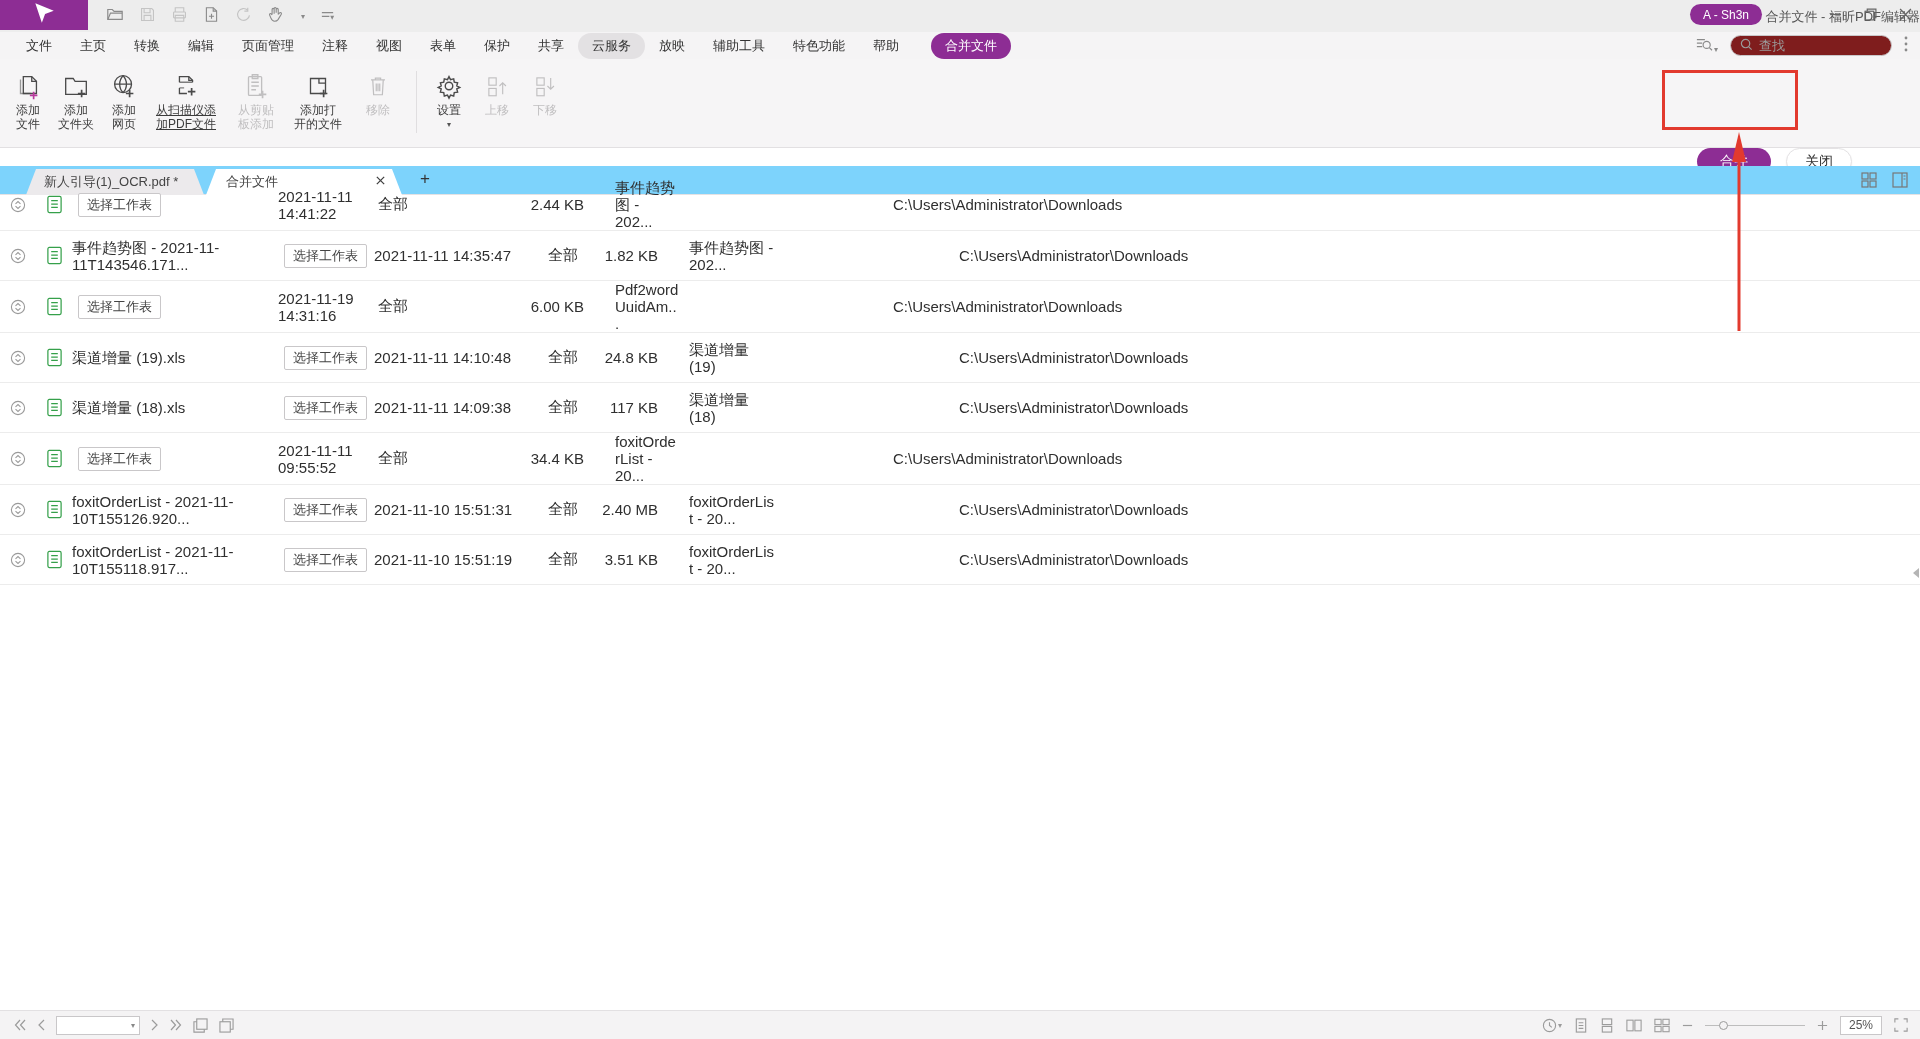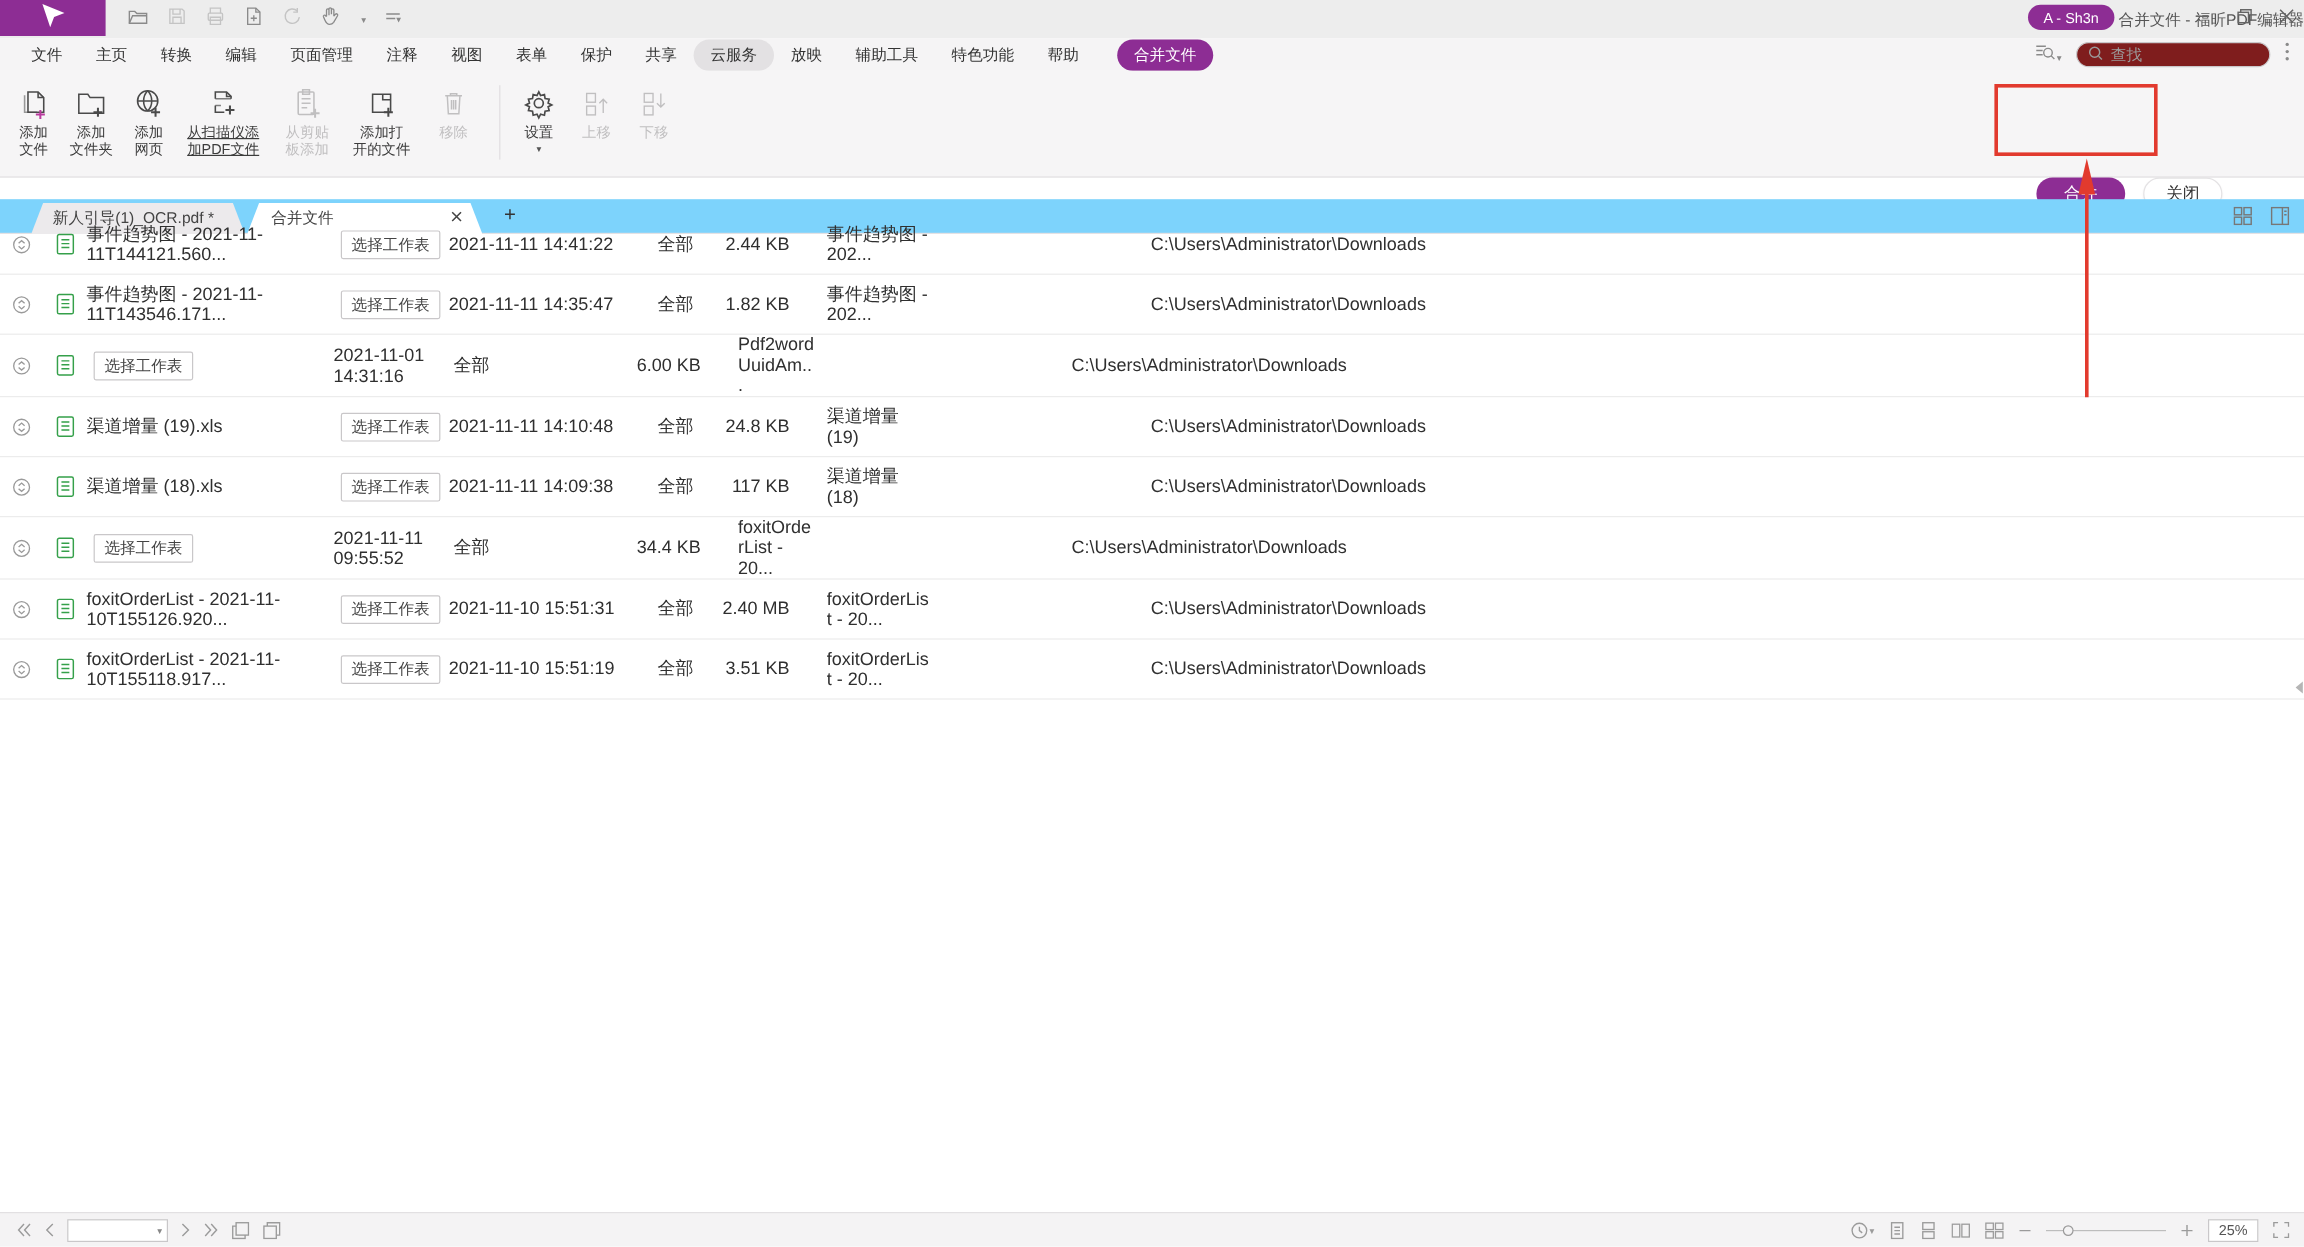--- a/index.html
+++ b/index.html
@@ -341,21 +341,20 @@
           <circle cx="8" cy="8" r="6.6"></circle>
           <path d="M5.5 6.8 L8 4.6 L10.5 6.8 M5.5 9.2 L8 11.4 L10.5 9.2"></path>
         </svg>
       </span>
     <span class="cell-ficon">
         <svg width="17" height="19" viewBox="0 0 18 20" fill="none" stroke="#35a04a" stroke-width="1.3">
           <rect x="2" y="1.5" width="14" height="17" rx="1.5"></rect>
           <path d="M5.5 6 h7 M5.5 9.5 h7 M5.5 13 h7"></path>
         </svg>
       </span>
-    <span class="cell-name">事件趋势图 - 2021-11-11T144121.560...</span>
     <span class="cell-op"><button class="sel-btn">选择工作表</button></span>
     <span class="cell-time">2021-11-11 14:41:22</span>
     <span class="cell-range">全部</span>
     <span class="cell-size">2.44 KB</span>
     <span class="cell-bm">事件趋势图 - 202...</span>
     <span class="cell-bates"></span>
     <span class="cell-warn"></span>
     <span class="cell-loc">C:\Users\Administrator\Downloads</span>
   </div>
 
@@ -390,21 +389,21 @@
           <path d="M5.5 6.8 L8 4.6 L10.5 6.8 M5.5 9.2 L8 11.4 L10.5 9.2"></path>
         </svg>
       </span>
     <span class="cell-ficon">
         <svg width="17" height="19" viewBox="0 0 18 20" fill="none" stroke="#35a04a" stroke-width="1.3">
           <rect x="2" y="1.5" width="14" height="17" rx="1.5"></rect>
           <path d="M5.5 6 h7 M5.5 9.5 h7 M5.5 13 h7"></path>
         </svg>
       </span>
     <span class="cell-op"><button class="sel-btn">选择工作表</button></span>
-    <span class="cell-time">2021-11-01 14:31:16</span>
+    <span class="cell-time">2021-11-19 14:31:16</span>
     <span class="cell-range">全部</span>
     <span class="cell-size">6.00 KB</span>
     <span class="cell-bm">Pdf2wordUuidAm...</span>
     <span class="cell-bates"></span>
     <span class="cell-warn"></span>
     <span class="cell-loc">C:\Users\Administrator\Downloads</span>
   </div>
 
   <div class="grid row">
     <span class="cell-expander">

